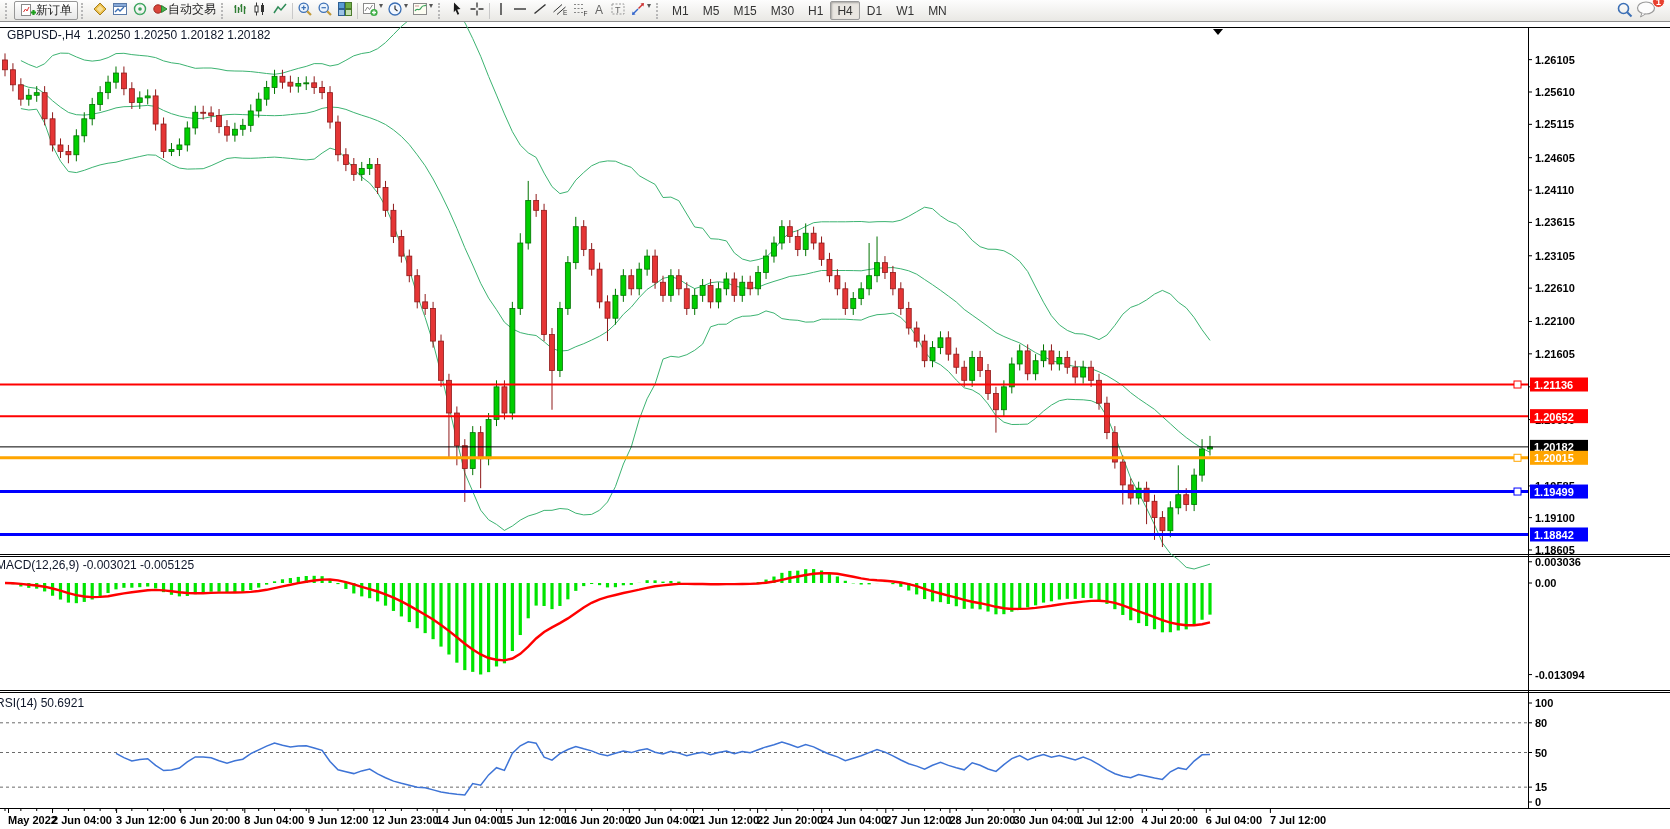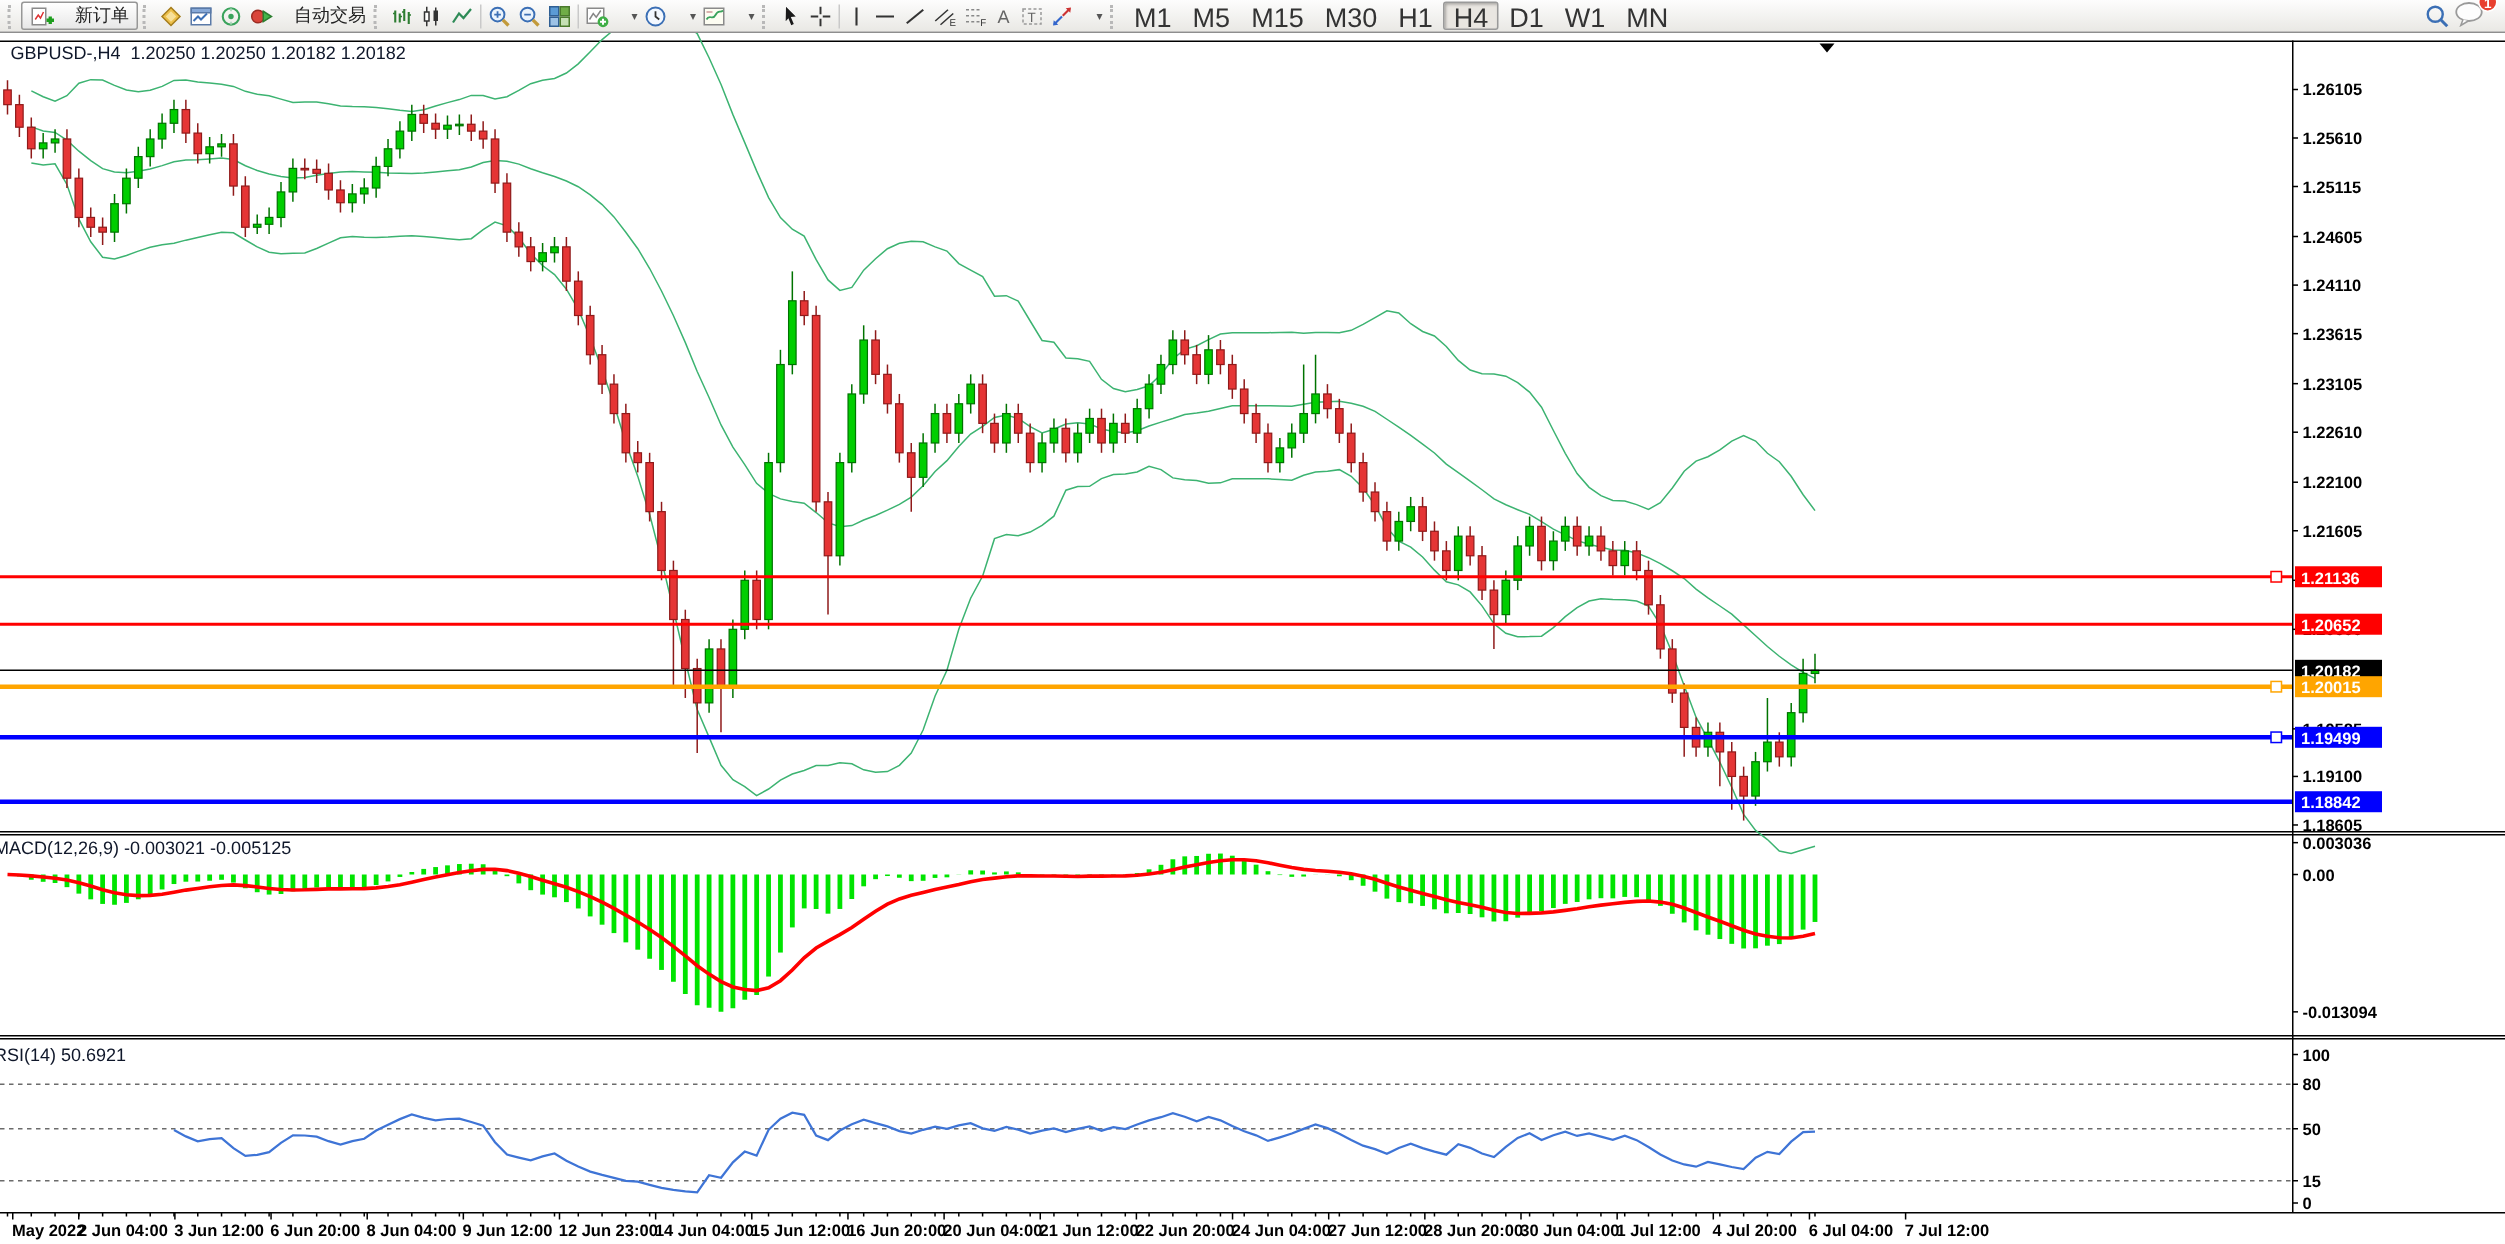--- a/index.html
+++ b/index.html
@@ -1,24 +1,24 @@
 <!DOCTYPE html>
 <html><head>
 <meta charset="utf-8">
 <style>
   html,body{margin:0;padding:0}
   body{width:1670px;height:829px;background:#fff;font-family:"Liberation Sans",sans-serif;overflow:hidden;position:relative}
   .toolbar{height:22px;background:linear-gradient(#fdfdfd,#e9e8e4);border-bottom:1px solid #8e8e8e;display:flex;align-items:center;padding:0 2px;box-sizing:border-box;font-size:12px;color:#222}
   .grip{width:4px;height:16px;border-left:2px dotted #b8b8b8;margin:0 3px;flex:none}
   .vsep{width:1px;height:16px;background:#c9c9c9;margin:0 2px;flex:none}
-  .tbtn{display:flex;align-items:center;gap:14px;height:20px;padding:0 2px;background:transparent;border:none;font:inherit;color:#222;cursor:default;flex:none}
+  .tbtn{display:flex;gap:0;height:20px;padding:0 2px;background:transparent;border:none;font:inherit;color:#222;cursor:default;flex:none}
   .tbtn.framed{border:1px solid #979797;border-radius:2px;background:linear-gradient(#ffffff,#e7e7e7);padding:0 5px;height:19px}
   .tbtn svg{display:block}
   .caret{font-size:8px;color:#555;margin-left:1px}
-  .tf{height:19px;padding:0 6px;border:1px solid transparent;background:none;font:inherit;font-size:18px;color:#333;flex:none}
+  .tf{height:19px;padding:0 6px;border:1px solid transparent;background:none;font:inherit;font-size:12px;color:#333;flex:none}
   .tf.active{background:#e9e6e1;border:1px solid #9a9a9a;box-shadow:inset 1px 1px 2px rgba(0,0,0,.28);border-radius:2px}
   .spacer{flex:1}
   .chatwrap{position:relative;margin-right:10px}
   .nbadge{position:absolute;top:-5px;right:-7px;background:#e8402f;color:#fff;border-radius:50%;min-width:13px;height:13px;font-size:9px;font-weight:bold;display:flex;align-items:center;justify-content:center;border:1px solid #fff;box-sizing:border-box}
   #chart{position:absolute;left:0;top:22px}
   .ovl{position:absolute;font-size:12px;color:#0f172a;white-space:pre;pointer-events:none}
   #symbolLabel{left:7px;top:28px}
   #macdLabel{left:-4px;top:558px}
   #rsiLabel{left:-4px;top:696px}
 </style>

